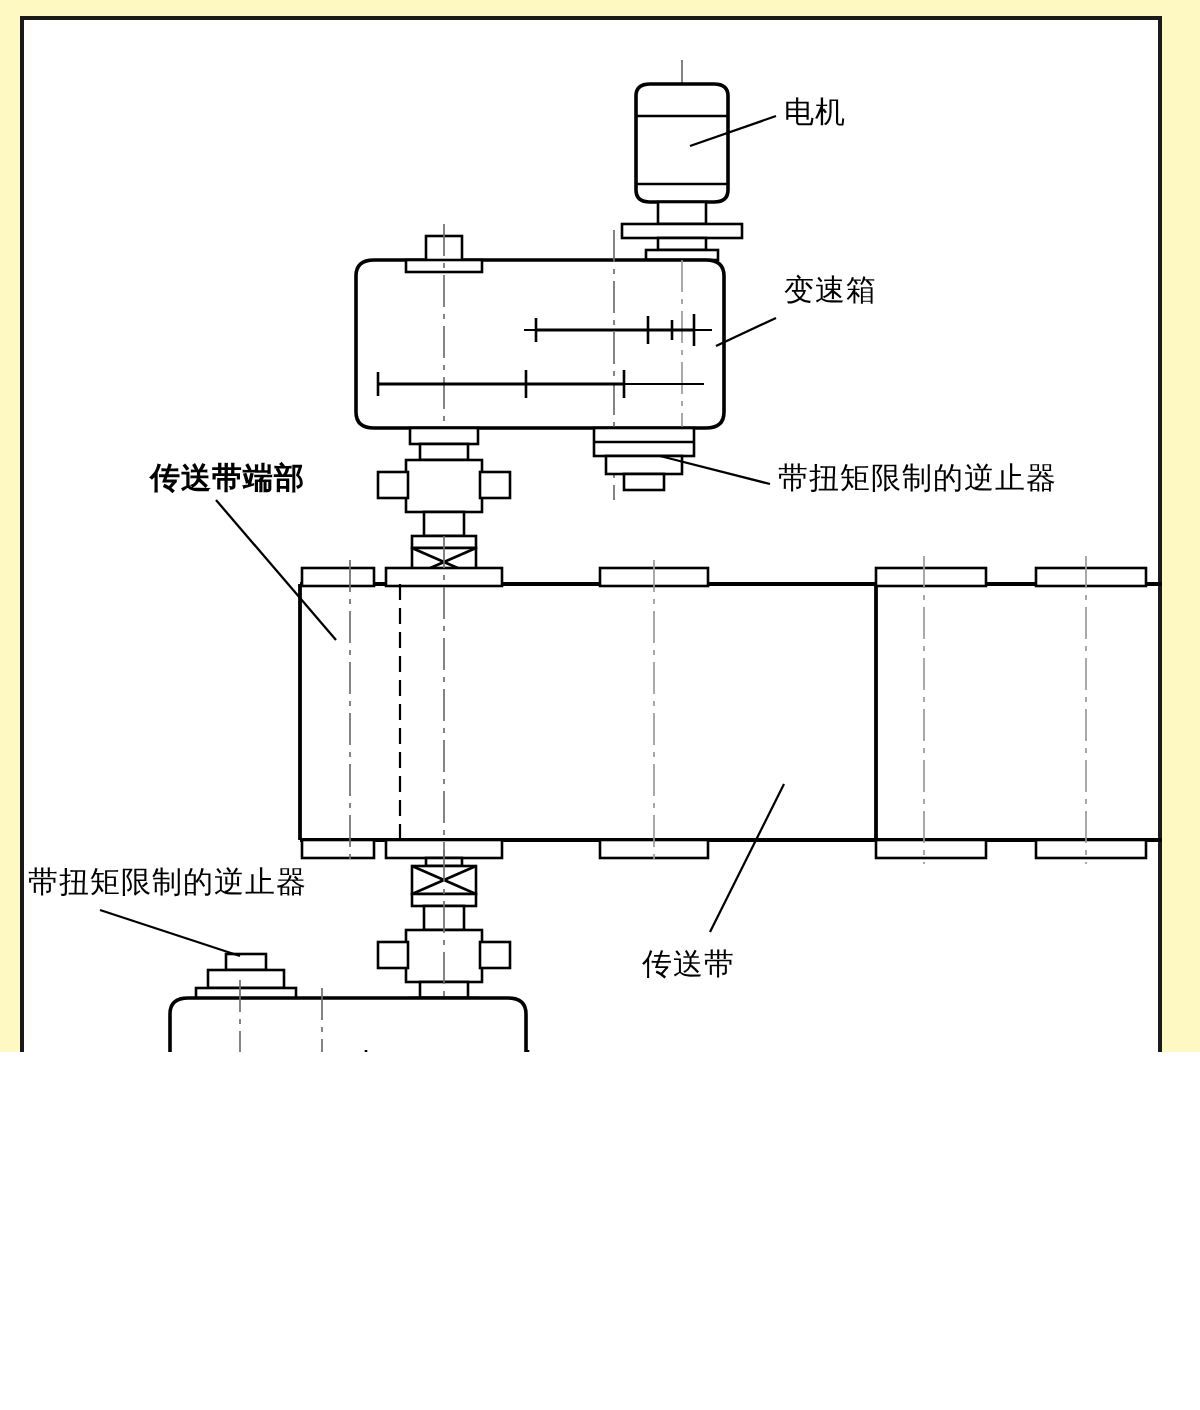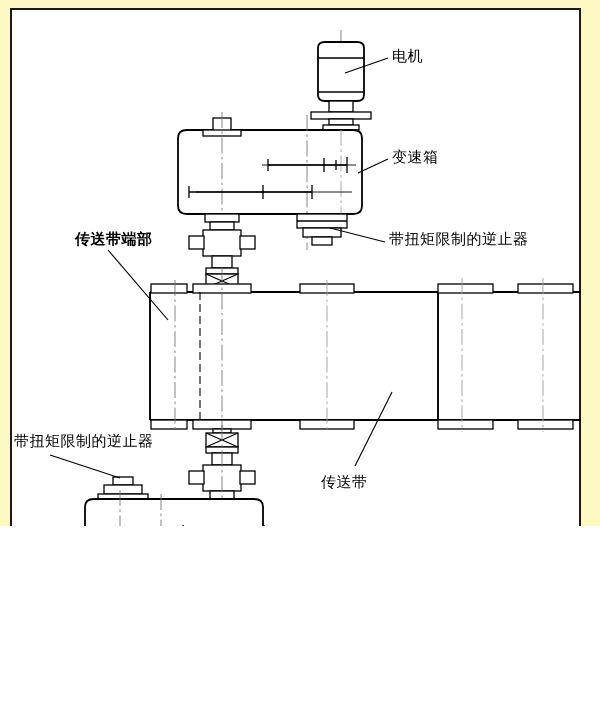--- a/index.html
+++ b/index.html
@@ -246,21 +246,21 @@
       <line class="leader" x1="108" y1="250" x2="168" y2="320"></line>
 
       <line class="leader" x1="50" y1="455" x2="120" y2="478"></line>
 
       <line class="leader" x1="355" y1="466" x2="392" y2="392"></line>
     </g>
   </svg>
 
   <div class="lbl" style="left:392px; top:47px;">电机</div>
 
-  <div class="lbl" style="left:392px; top:148px;">变速箱</div>
+  <div class="lbl" style="left:392px; top:136px;">变速箱</div>
 
   <div class="lbl" style="left:389px; top:230px;">带扭矩限制的逆止器</div>
 
   <div class="lbl" style="left:75px; top:230px;font-weight:bold;">传送带端部</div>
 
   <div class="lbl" style="left:14px; top:432px;">带扭矩限制的逆止器</div>
 
   <div class="lbl" style="left:321px; top:473px;">传送带</div>
 
 

